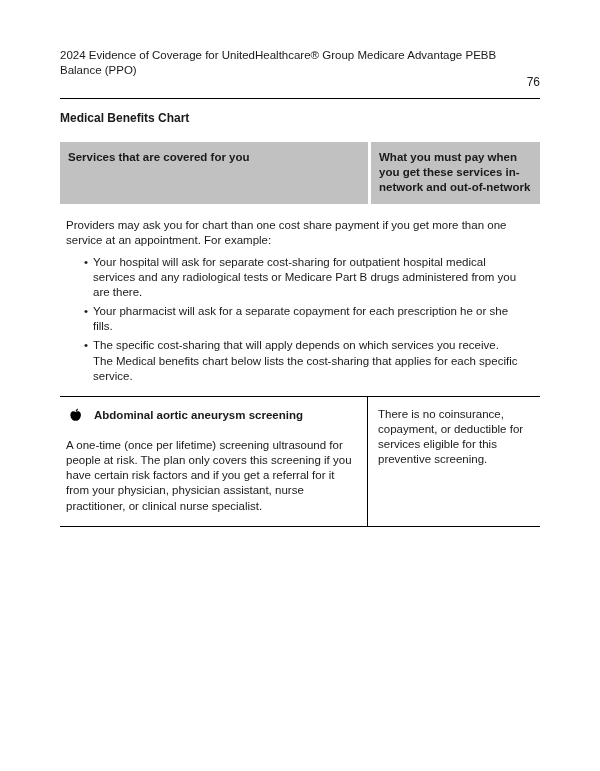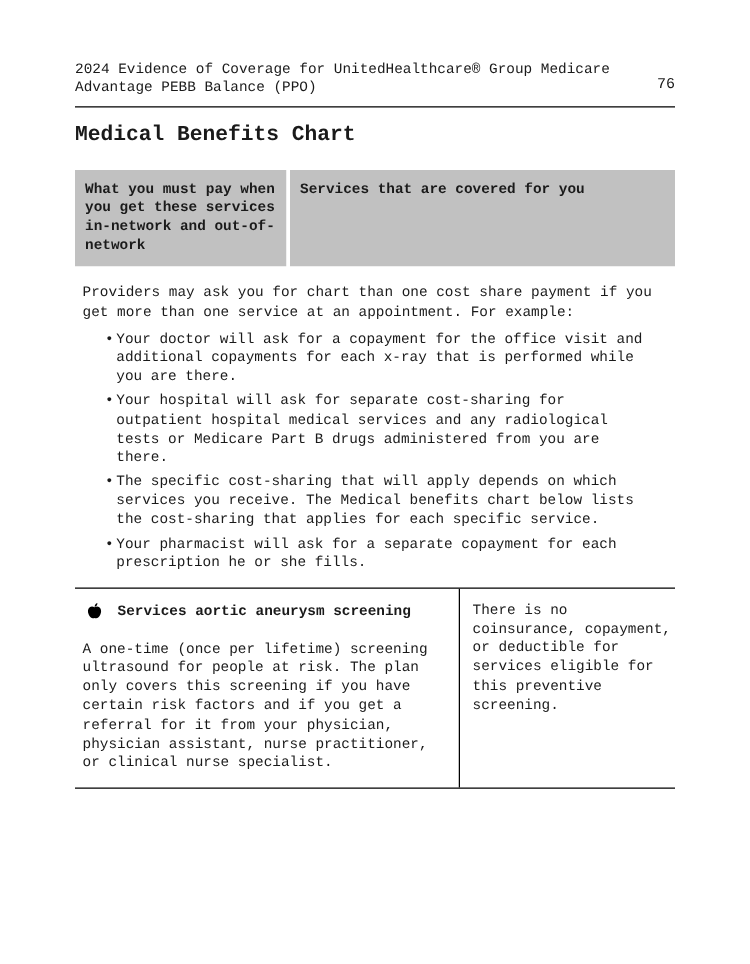--- a/index.html
+++ b/index.html
@@ -5,21 +5,21 @@
   html, body {
     margin: 0;
     padding: 0;
     background: #ffffff;
   }
   .page {
     width: 600px;
     height: 771px;
     margin: 0 auto;
     background: #ffffff;
-    font-family: Liberation Mono, monospace;
+    font-family: Liberation Sans, sans-serif;
     color: #1a1a1a;
     box-sizing: border-box;
     padding: 48px 60px 0 60px;
     position: relative;
     font-size: 11.5px;
     line-height: 1.32;
   }
 
   
   .doc-header {
@@ -27,31 +27,31 @@
     justify-content: space-between;
   }
   .doc-header-text {
     width: 462px;
   }
   .doc-header-text div {
     margin: 0;
   }
   .page-number {
     font-size: 12px;
-    margin-top: 12px;
+    margin-top: 27px;
   }
   .header-rule {
     border: none;
     border-top: 1.3px solid #000000;
     margin: 7px 0 0 0;
   }
 
   
   .section-title {
-    font-size: 17px;
+    font-size: 12px;
     font-weight: bold;
     margin: 12px 0 15px 0;
   }
 
   
   .benefits-table-header {
     display: flex;
     gap: 3px;
   }
   .benefits-table-header .cell {
@@ -132,39 +132,38 @@
     <div class="doc-header-text">
       <div>2024 Evidence of Coverage for UnitedHealthcare® Group Medicare Advantage PEBB Balance (PPO)</div>
     </div>
     <div class="page-number">76</div>
   </div>
   <hr class="header-rule">
 
   <div class="section-title">Medical Benefits Chart</div>
 
   <div class="benefits-table-header">
+    <div class="cell col-services">Services that are covered for you</div>
     <div class="cell col-cost">What you must pay when you get these services in-network and out-of-network</div>
-    <div class="cell col-services">Services that are covered for you</div>
   </div>
 
   <div class="intro">Providers may ask you for chart than one cost share payment if you get more than one service at an appointment. For example:</div>
   <ul class="bullet-list">
-    <li>Your doctor will ask for a copayment for the office visit and additional copayments for each x-ray that is performed while you are there.</li>
     <li>Your hospital will ask for separate cost-sharing for outpatient hospital medical services and any radiological tests or Medicare Part B drugs administered from you are there.</li>
+    <li>Your pharmacist will ask for a separate copayment for each prescription he or she fills.</li>
     <li>The specific cost-sharing that will apply depends on which services you receive. The Medical benefits chart below lists the cost-sharing that applies for each specific service.</li>
-    <li>Your pharmacist will ask for a separate copayment for each prescription he or she fills.</li>
   </ul>
 
   <div class="benefit-row">
     <div class="benefit-cell-left">
       <div class="benefit-heading">
         <svg class="apple-icon" viewBox="0 0 24 26" xmlns="http://www.w3.org/2000/svg">
           <path fill="#000000" d="M12.2 7.2c-1.6-1.3-3.9-1.6-5.7-.5-2.7 1.6-3.6 5.6-1.9 9.4 1.4 3.2 3.7 5.4 5.7 5.2.8-.1 1.4-.5 1.9-.5s1.1.4 1.9.5c2 .2 4.3-2 5.7-5.2 1.7-3.8.8-7.8-1.9-9.4-1.8-1.1-4.1-.8-5.7.5z"></path>
           <path fill="#000000" d="M12.4 6.6c-.2-2.3 1.2-4.3 3.4-5 .3 2.3-1.1 4.3-3.4 5z"></path>
         </svg>
-        <span class="benefit-title">Services aortic aneurysm screening</span>
+        <span class="benefit-title">Abdominal aortic aneurysm screening</span>
       </div>
       <div class="benefit-desc">A one-time (once per lifetime) screening ultrasound for people at risk. The plan only covers this screening if you have certain risk factors and if you get a referral for it from your physician, physician assistant, nurse practitioner, or clinical nurse specialist.</div>
     </div>
     <div class="benefit-cell-right">There is no coinsurance, copayment, or deductible for services eligible for this preventive screening.</div>
   </div>
 
 </div>
 
 </body></html>

